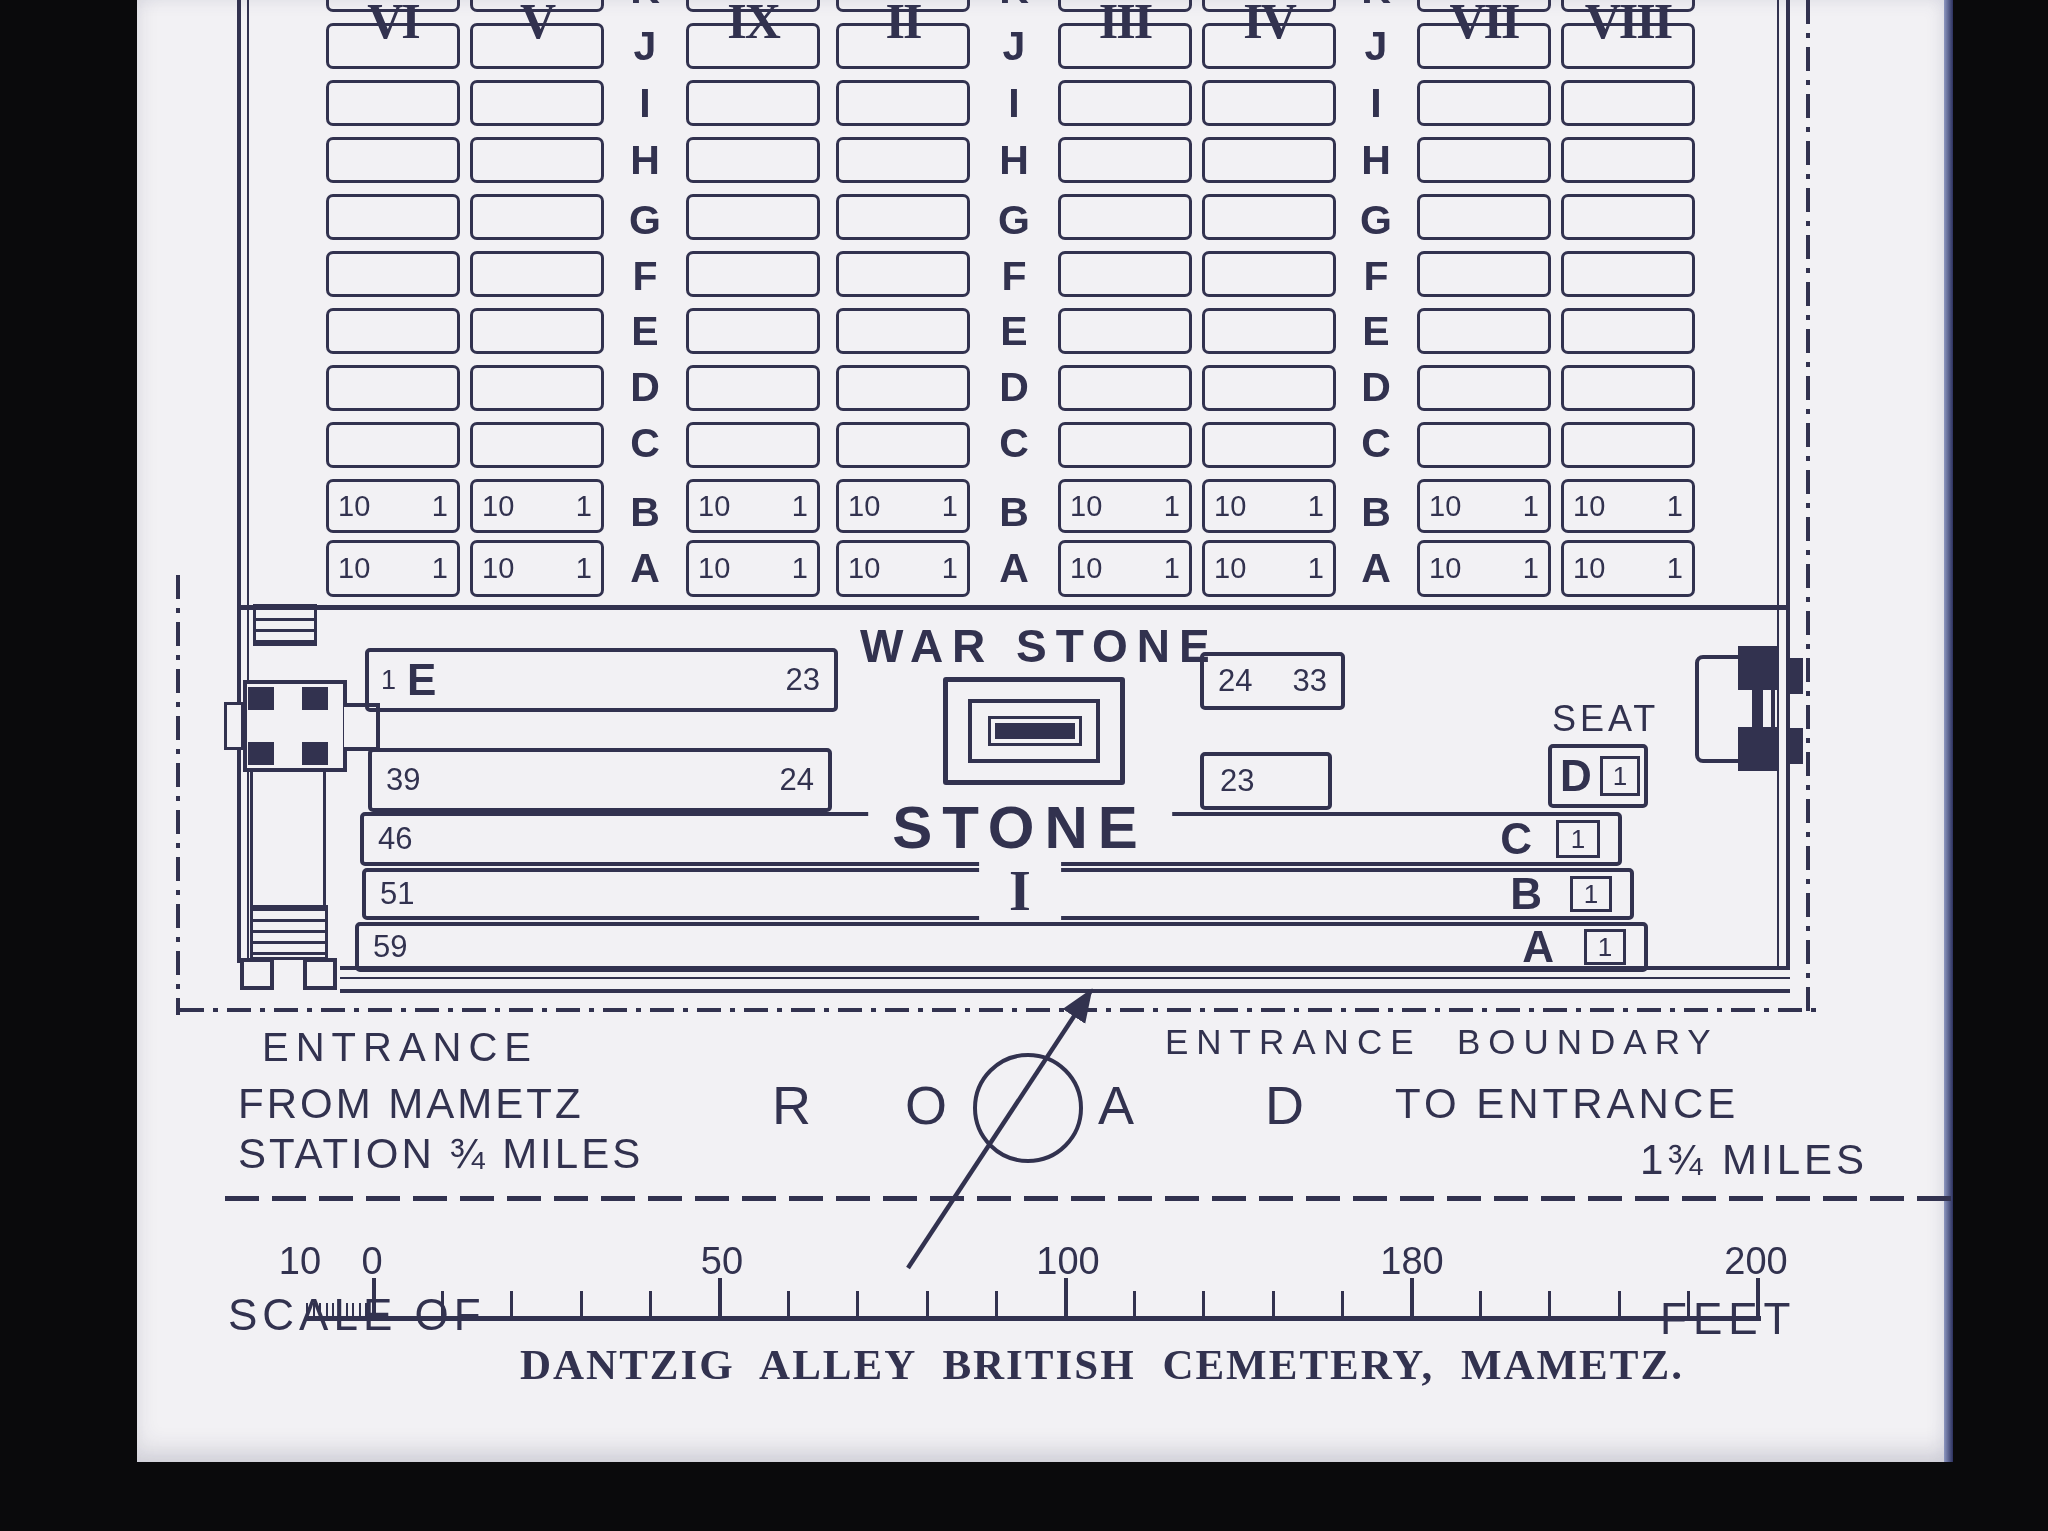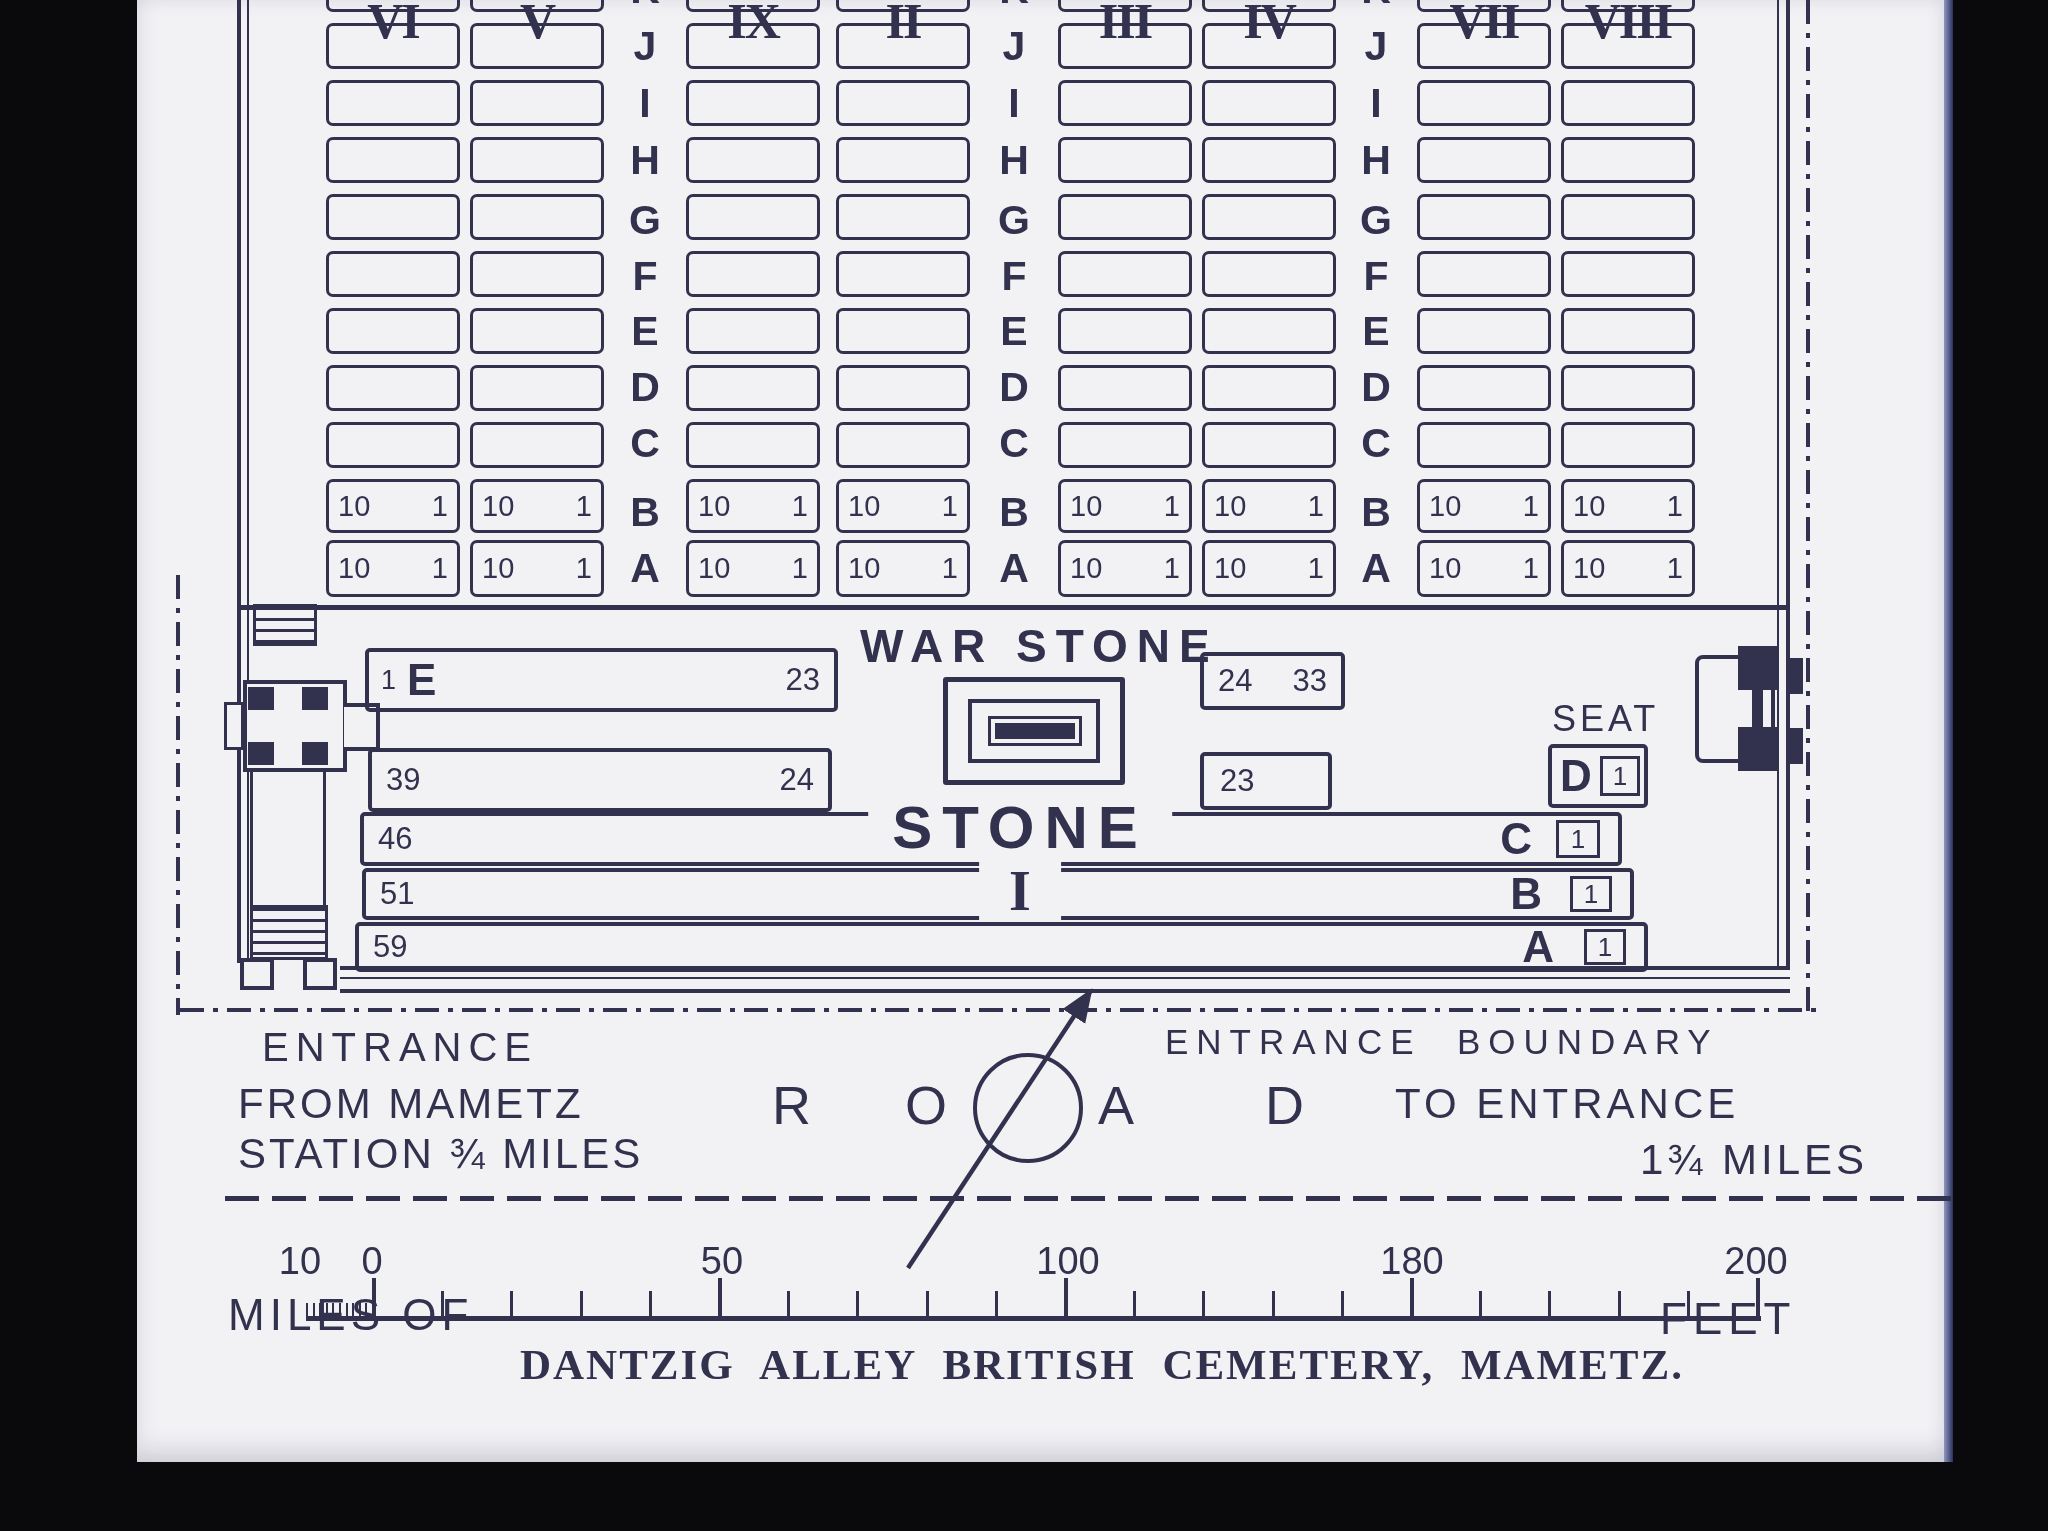--- a/index.html
+++ b/index.html
@@ -359,17 +359,17 @@
       <div class="tick" style="left: 1617.6px; top: 1291px; width: 3px; height: 27px;"></div>
       <div class="tick" style="left: 1686.8px; top: 1291px; width: 3px; height: 27px;"></div>
       <div class="tick" style="left: 1756px; top: 1278px; width: 4px; height: 40px;"></div>
       <div class="scalelabel" style="left: 300px; top: 1240px;">10</div>
       <div class="scalelabel" style="left: 372px; top: 1240px;">0</div>
       <div class="scalelabel" style="left: 722px; top: 1240px;">50</div>
       <div class="scalelabel" style="left: 1068px; top: 1240px;">100</div>
       <div class="scalelabel" style="left: 1412px; top: 1240px;">180</div>
       <div class="scalelabel" style="left: 1756px; top: 1240px;">200</div>
     </div>
-  <div class="label" style="left:228px;top:1292px;font-size:44px;letter-spacing:5px;">MILES OF</div>
+  <div class="label" style="left:228px;top:1292px;font-size:44px;letter-spacing:5px;">SCALE OF</div>
   <div class="label" style="left:1660px;top:1296px;font-size:44px;letter-spacing:6px;">FEET</div>
 
   <div class="label" style="left:520px;top:1342px;width:1012px;text-align:center;font-family:'Liberation Serif',serif;font-weight:bold;font-size:43px;letter-spacing:2px;word-spacing:14px;">DANTZIG ALLEY BRITISH CEMETERY, MAMETZ.</div>
 </div>
 
 </body></html>

